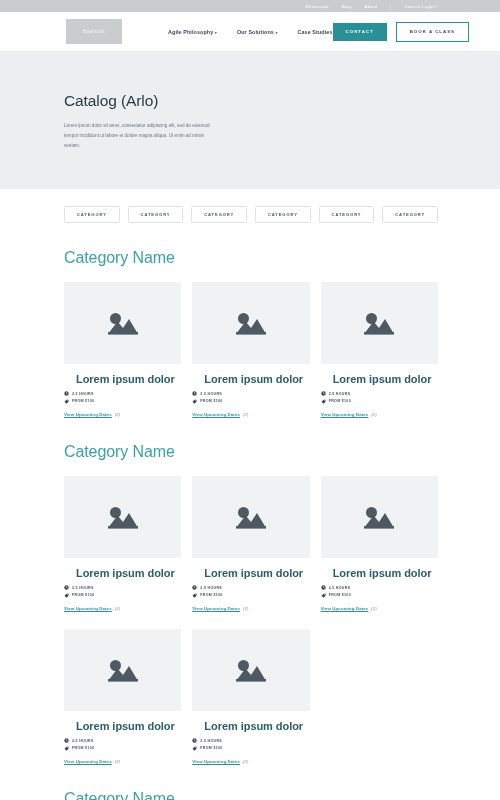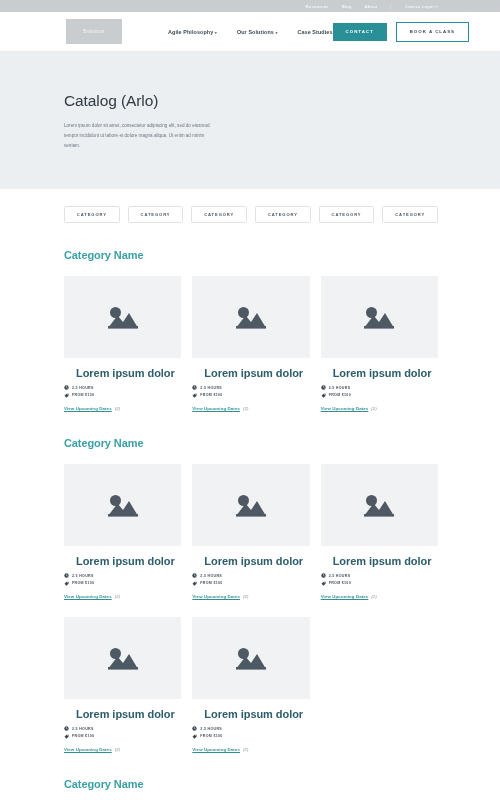--- a/index.html
+++ b/index.html
@@ -132,22 +132,22 @@
     font-size: 4.1px;
     letter-spacing: .9px;
     color: #4b5560;
     font-weight: 600;
     font-family: inherit;
   }
 
   
   .section { padding: 0 62px 0 64px; }
   .section-title {
-    font-size: 11px;
-    font-weight: 700;
+    font-size: 16px;
+    font-weight: 400;
     color: #3aa0a6;
     margin: 26px 0 15px 0;
     letter-spacing: -.1px;
   }
   .card-grid {
     display: grid;
     grid-template-columns: repeat(3, 1fr);
     column-gap: 11px;
     row-gap: 18px;
   }

